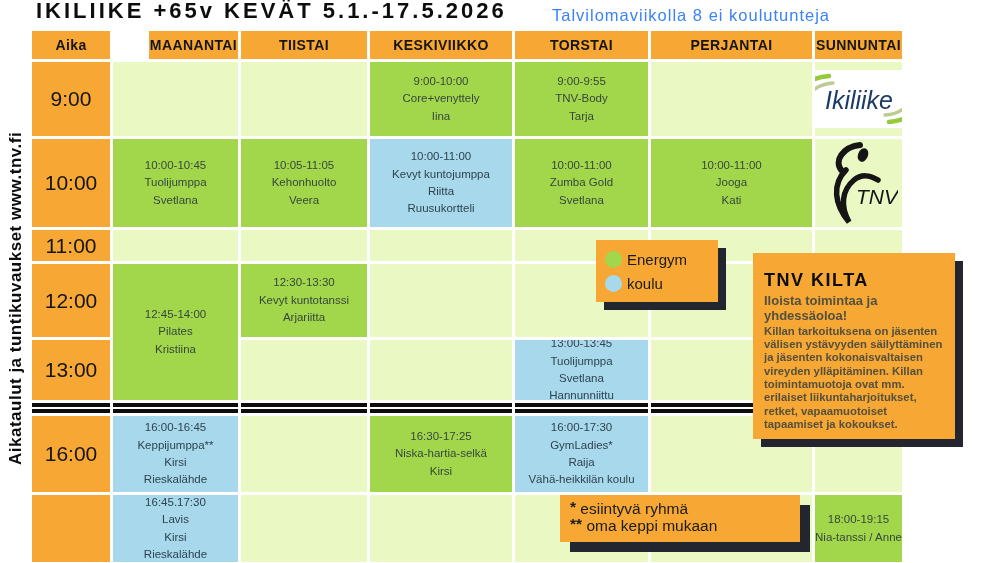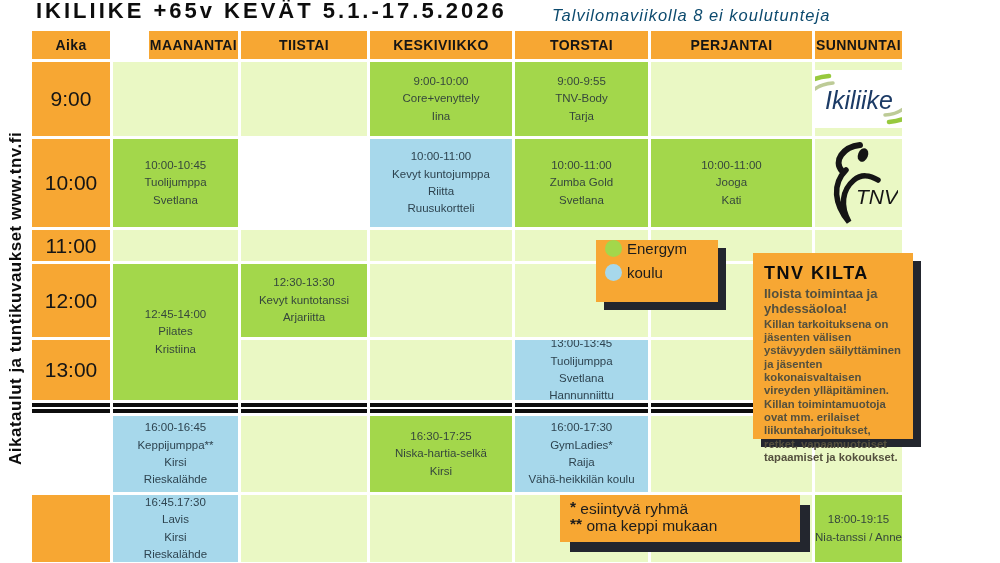--- a/index.html
+++ b/index.html
@@ -6,21 +6,21 @@
   body{
     width:1000px;height:563px;position:relative;background:#ffffff;
     font-family:"Liberation Sans",sans-serif;overflow:hidden;color:#111;
   }
   .page-title{
     position:absolute;left:36px;top:-2px;font-size:22px;font-weight:700;
     letter-spacing:3px;color:#0d0d0d;white-space:nowrap;
   }
   .subtitle{
     position:absolute;left:552px;top:6px;font-size:16.5px;font-weight:400;
-    letter-spacing:1px;color:#0c4a6e;white-space:nowrap;font-style:italic;
+    letter-spacing:1px;color:#3b82f6;white-space:nowrap;
   }
   .sidebar-text{
     position:absolute;left:0;top:34px;bottom:0;width:32px;
     display:flex;align-items:center;justify-content:center;
     writing-mode:vertical-rl;transform:rotate(180deg);
     font-size:17px;font-weight:700;letter-spacing:0.5px;color:#0d0d0d;white-space:nowrap;
   }
   .grid{
     position:absolute;left:32px;top:31px;width:870px;height:531px;
     display:grid;gap:3px;
@@ -45,26 +45,26 @@
   .cell-line{line-height:1.52;white-space:nowrap;}
   .sep{height:10px;box-sizing:border-box;border-top:4px solid var(--line);border-bottom:4px solid var(--line);}
   .ikiliike-box{background:#fff;border-radius:12px;width:164px;height:58px;display:flex;align-items:center;justify-content:center;}
   .tnv-box{width:78px;height:86px;}
   .overlay{
     position:absolute;background:var(--orange);box-shadow:8px 8px 0 var(--shadow);
     box-sizing:border-box;
   }
   .legend{
     left:596px;top:240px;width:122px;height:62px;
-    display:flex;flex-direction:column;gap:7px;padding-left:9px;
+    display:flex;flex-direction:column;justify-content:center;gap:7px;padding-left:9px;
   }
   .legend-row{display:flex;align-items:center;gap:5px;font-size:15px;color:#1c1c1c;}
   .legend-dot{width:17px;height:17px;border-radius:50%;flex:0 0 auto;}
   .kilta{
-    left:753px;top:253px;width:160px;height:186px;padding:10px 11px;
+    left:753px;top:253px;width:202px;height:186px;padding:17px 11px;
   }
   .kilta-title{font-size:18px;font-weight:700;letter-spacing:1.5px;color:#0d0d0d;margin-bottom:2px;}
   .kilta-intro{font-size:13px;font-weight:600;line-height:1.18;color:#54503e;}
   .kilta-body{font-size:11.3px;font-weight:700;line-height:1.18;color:#54503e;margin-top:1px;}
   .footnote-box{
     left:560px;top:495px;width:240px;padding:5px 10px 7px 10px;box-shadow:10px 10px 0 var(--shadow);
   }
   .fn-line{font-size:15.5px;font-weight:500;line-height:1.12;color:#1c1c1c;white-space:nowrap;}
   .fn-marker{position:relative;top:-2px;font-weight:700;}
 </style>
@@ -107,20 +107,25 @@
   <text x="82" y="39" text-anchor="middle" font-size="25" font-style="italic" fill="#1C3B66">Ikiliike</text>
 </svg>
       </div>
     </div>
     <div class="tcell" style="grid-area: 3 / 1;">10:00</div>
     <div class="cell energym" style="grid-area: 3 / 2;">
       <div class="cell-line">10:00-10:45</div>
       <div class="cell-line">Tuolijumppa</div>
       <div class="cell-line">Svetlana</div>
     </div>
+    <div class="cell energym" style="grid-area: 3 / 3;">
+      <div class="cell-line">10:05-11:05</div>
+      <div class="cell-line">Kehonhuolto</div>
+      <div class="cell-line">Veera</div>
+    </div>
     <div class="cell koulu" style="grid-area: 3 / 4;">
       <div class="cell-line">10:00-11:00</div>
       <div class="cell-line">Kevyt kuntojumppa</div>
       <div class="cell-line">Riitta</div>
       <div class="cell-line">Ruusukortteli</div>
     </div>
     <div class="cell energym" style="grid-area: 3 / 5;">
       <div class="cell-line">10:00-11:00</div>
       <div class="cell-line">Zumba Gold</div>
       <div class="cell-line">Svetlana</div>
@@ -165,20 +170,21 @@
     <div class="cell pale" style="grid-area: 6 / 3;"></div>
     <div class="cell pale" style="grid-area: 6 / 4;"></div>
     <div class="cell koulu" style="grid-area: 6 / 5;">
       <div class="cell-line">13:00-13:45</div>
       <div class="cell-line">Tuolijumppa</div>
       <div class="cell-line">Svetlana</div>
       <div class="cell-line">Hannunniittu</div>
     </div>
     <div class="cell pale" style="grid-area: 6 / 6;"></div>
     <div class="cell pale" style="grid-area: 6 / 7;"></div>
+    <div class="tcell" style="grid-area: 8 / 1;">16:00</div>
     <div class="cell koulu" style="grid-area: 8 / 2;">
       <div class="cell-line">16:00-16:45</div>
       <div class="cell-line">Keppijumppa**</div>
       <div class="cell-line">Kirsi</div>
       <div class="cell-line">Rieskalähde</div>
     </div>
     <div class="cell pale" style="grid-area: 8 / 3;"></div>
     <div class="cell energym" style="grid-area: 8 / 4;">
       <div class="cell-line">16:30-17:25</div>
       <div class="cell-line">Niska-hartia-selkä</div>

